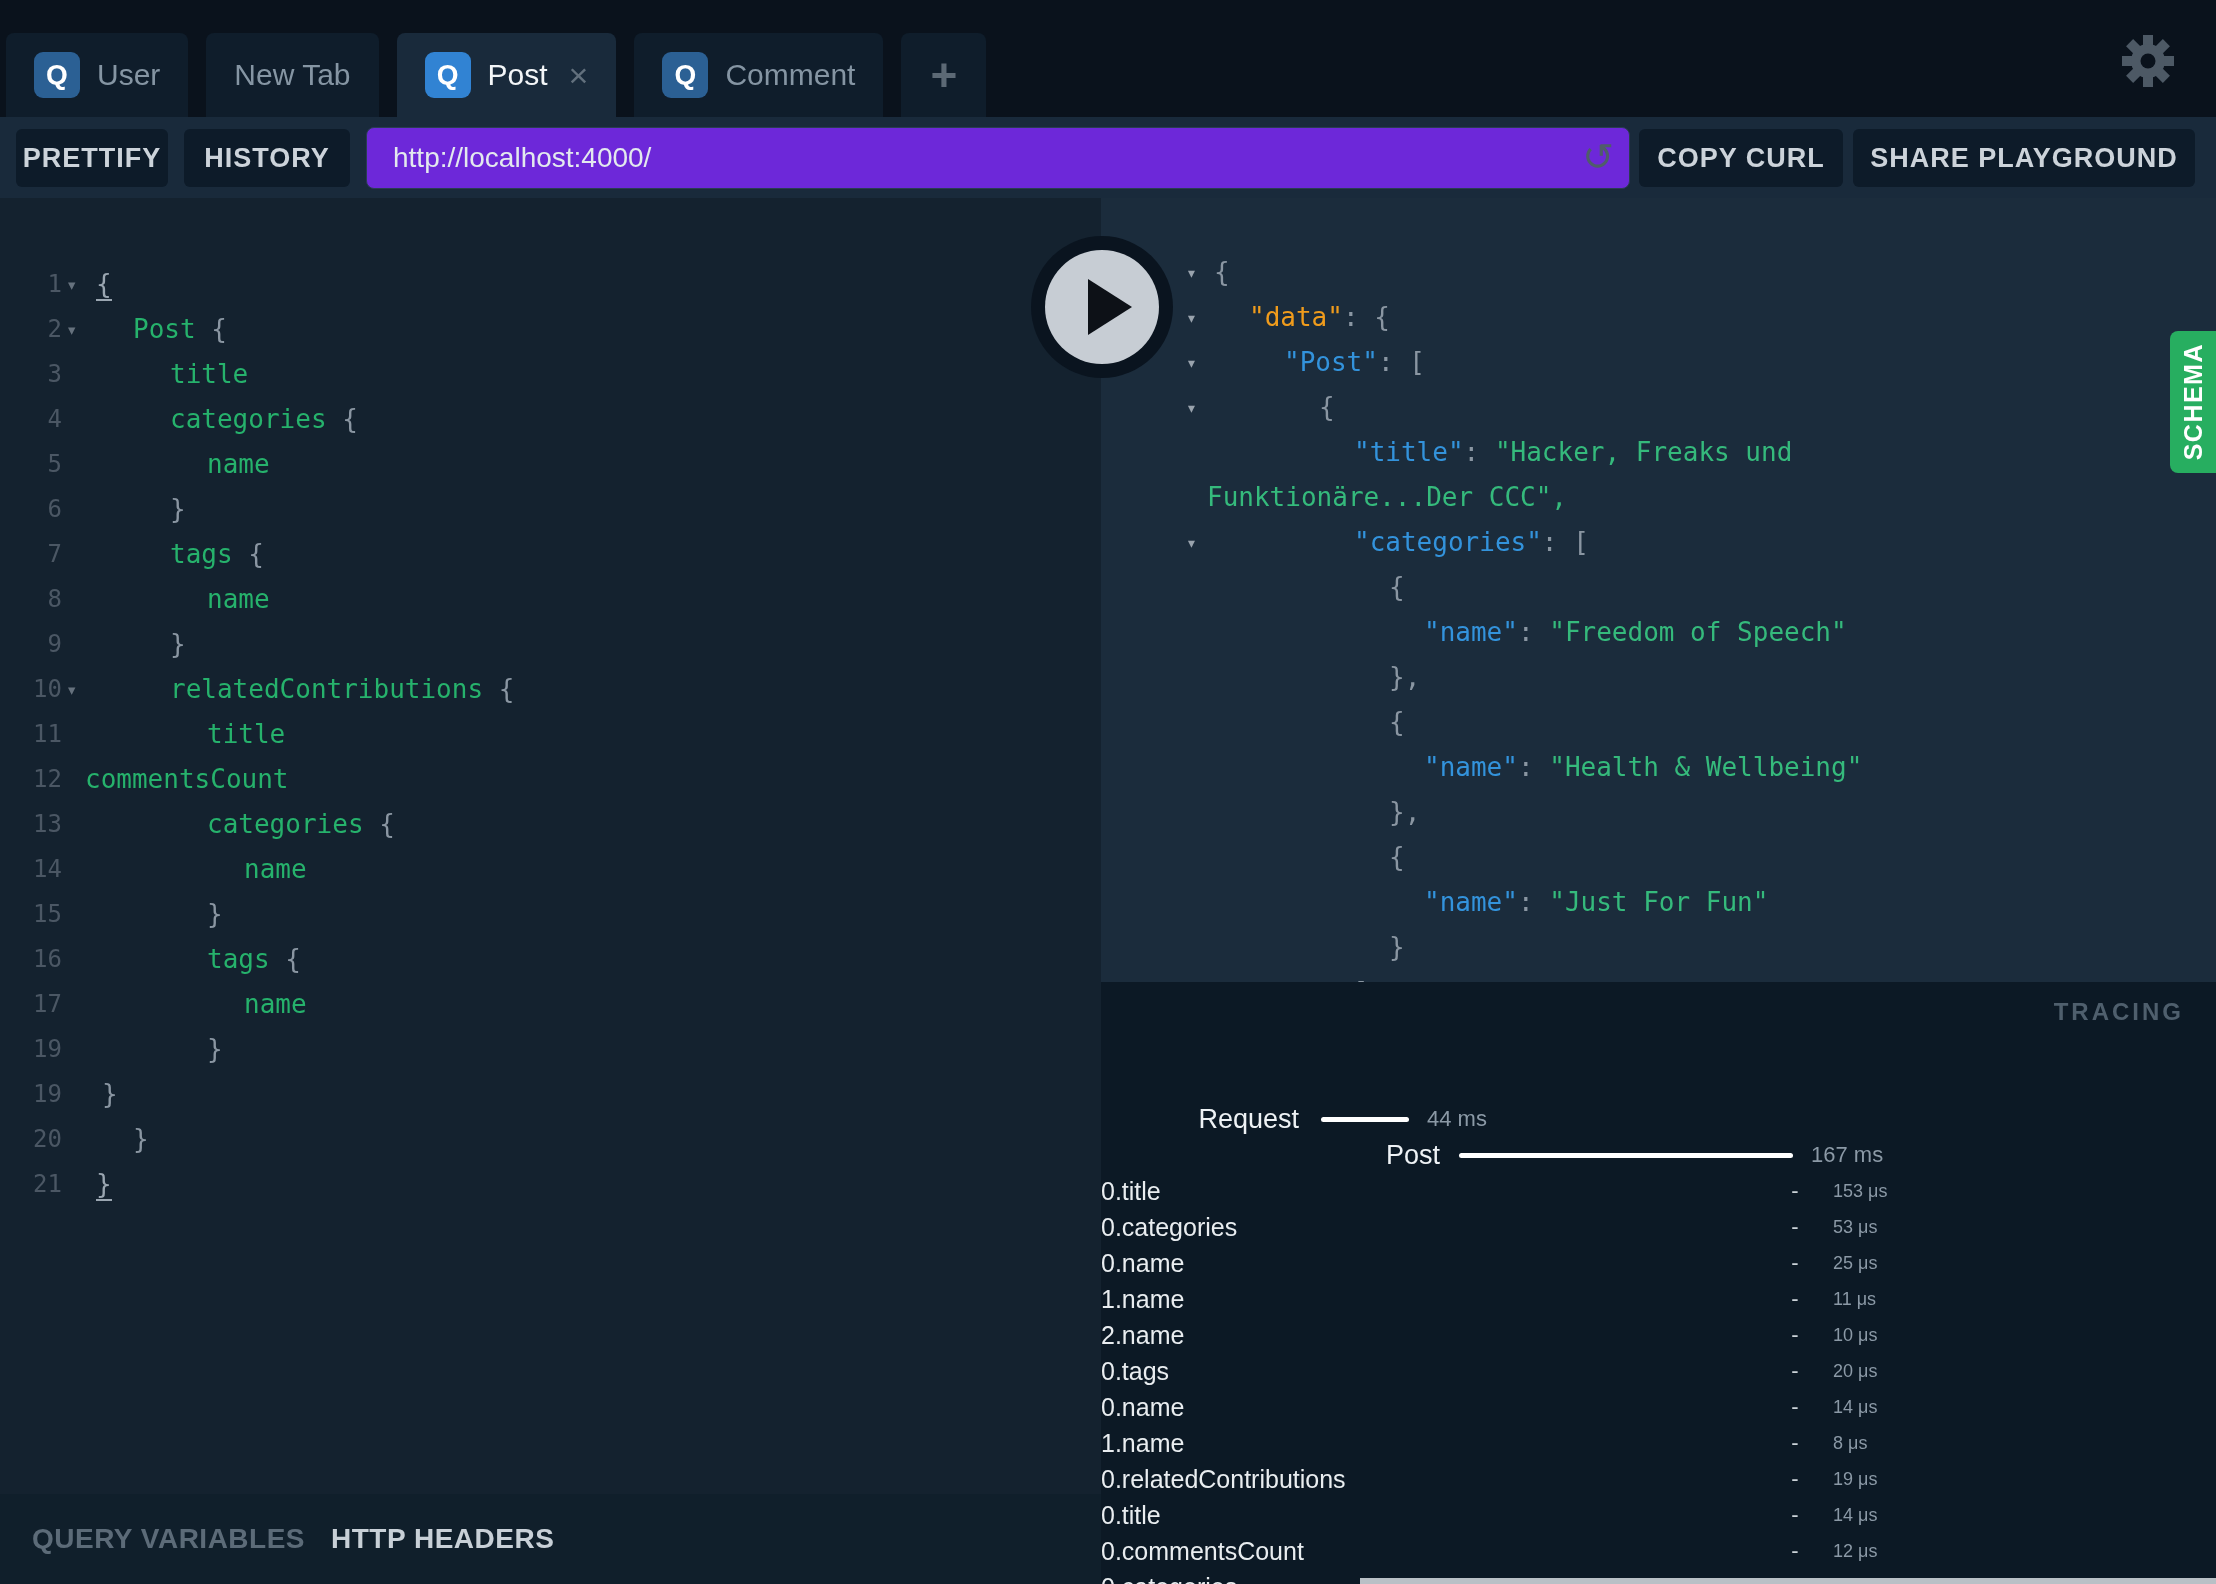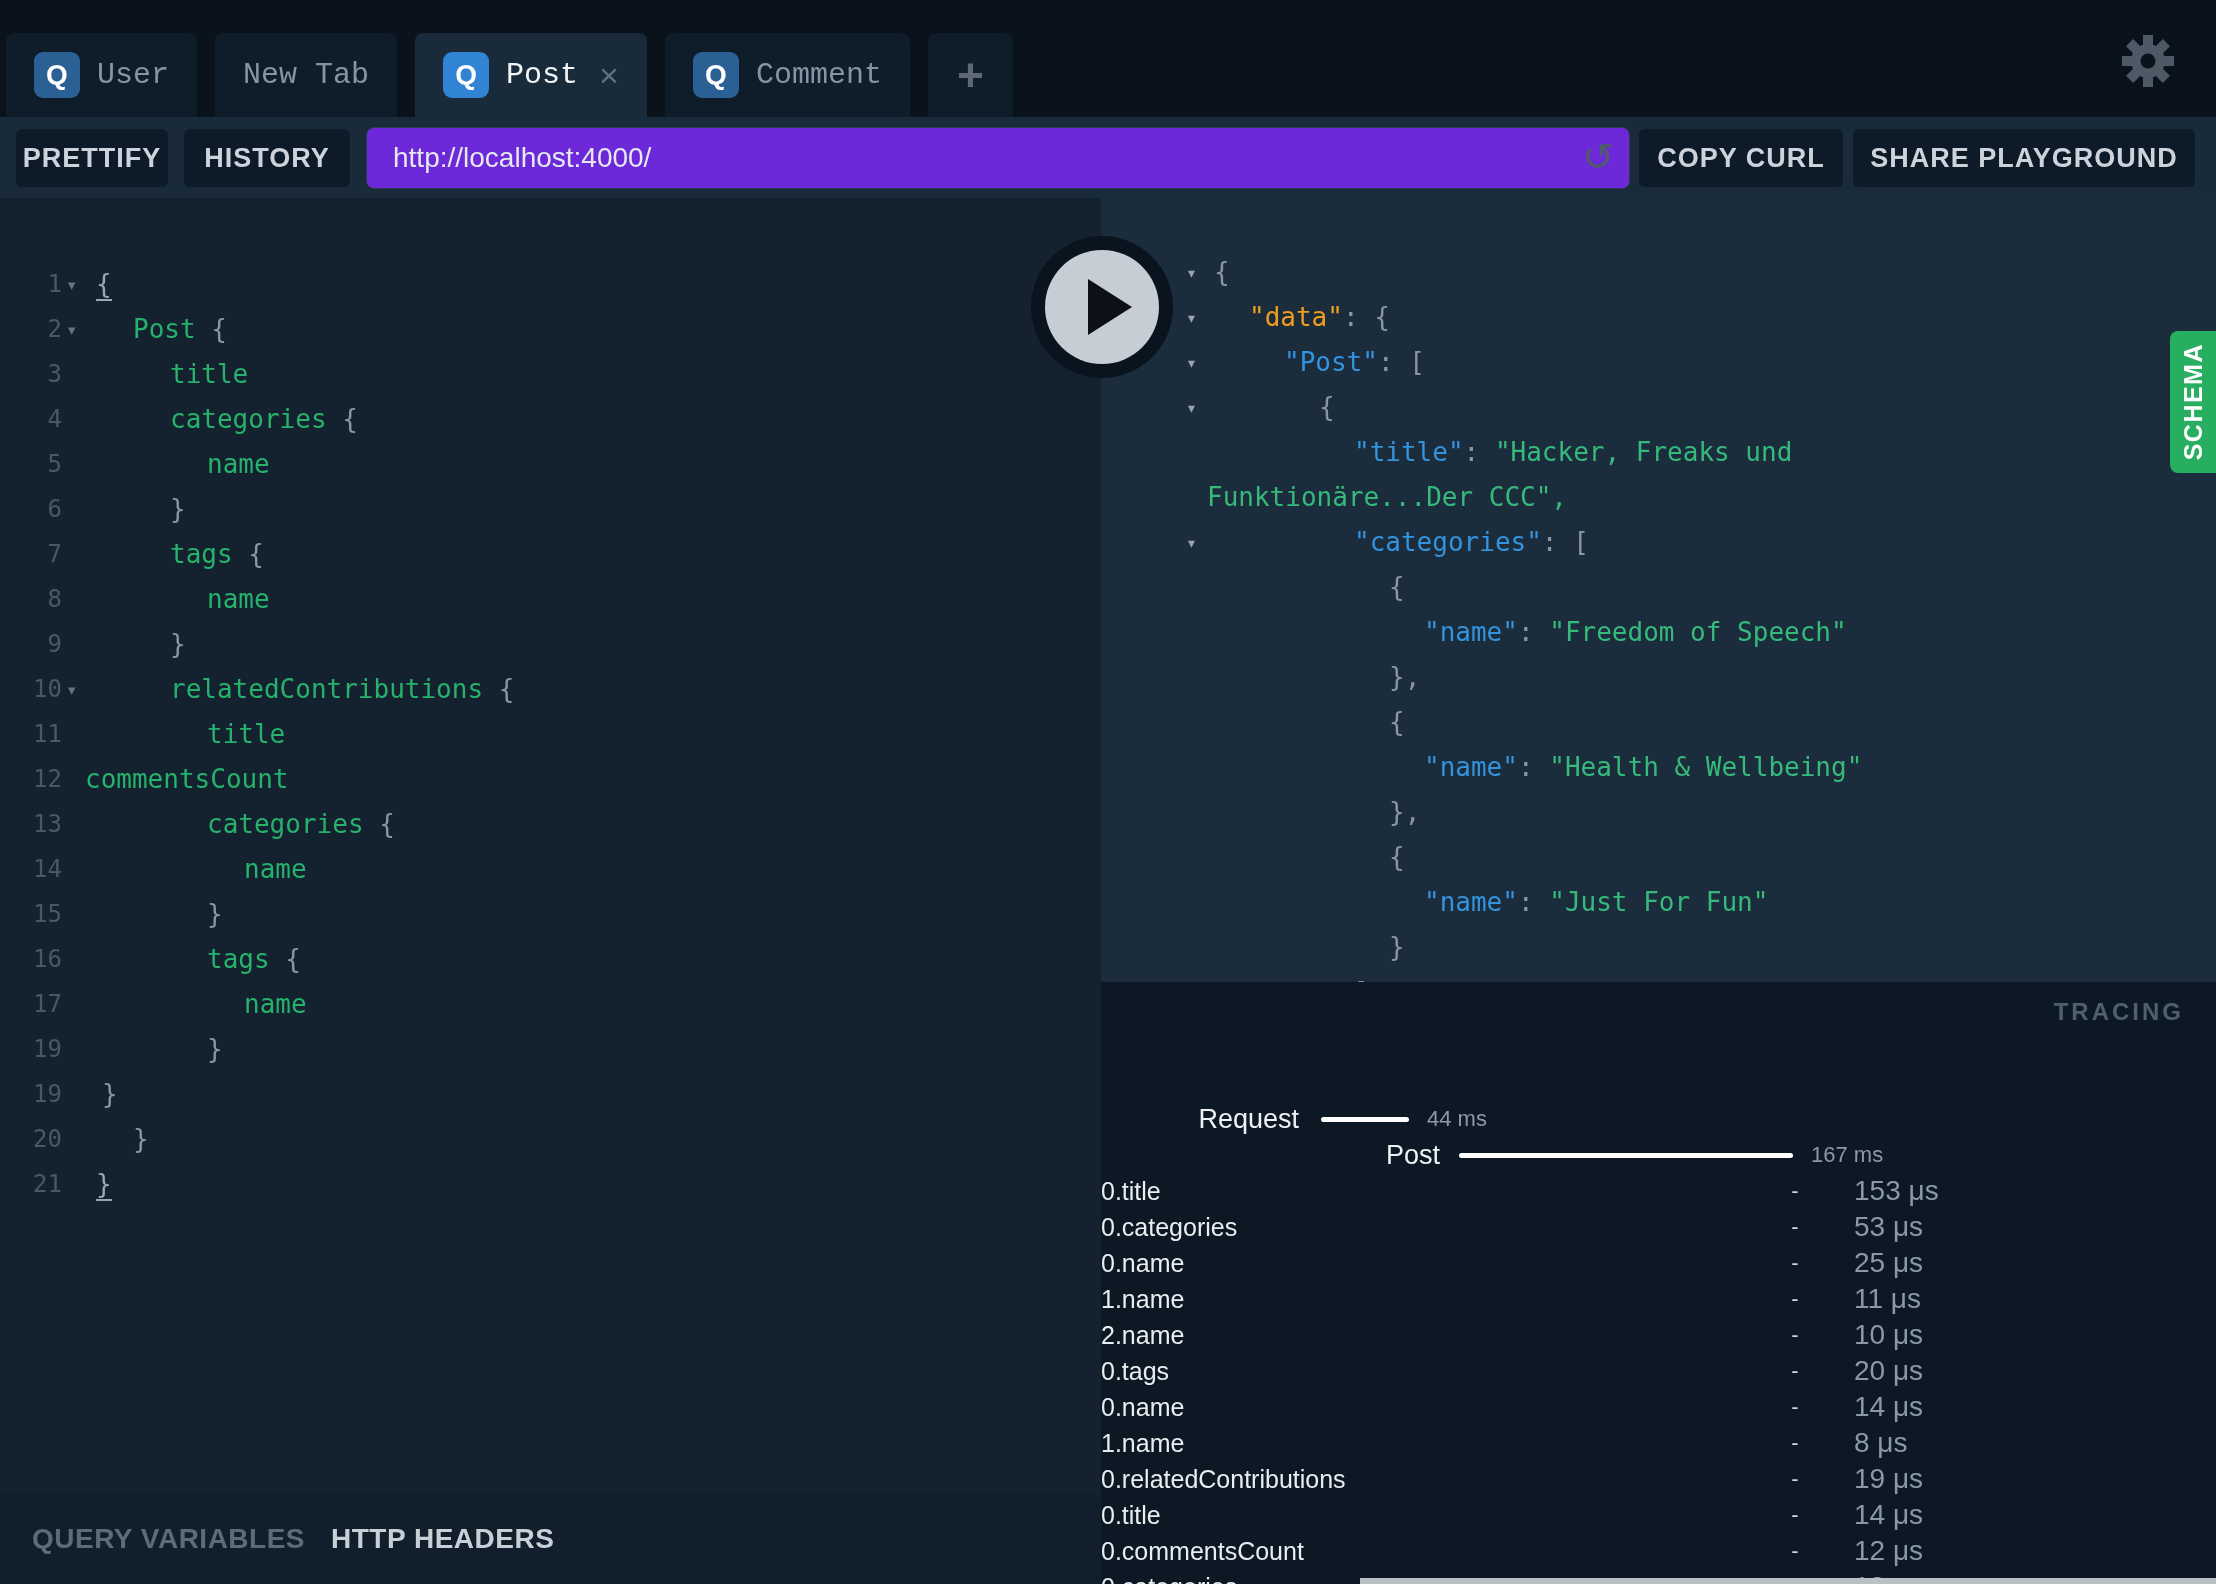--- a/index.html
+++ b/index.html
@@ -10,21 +10,21 @@
   }
   
   .topbar{position:absolute;left:0;top:0;width:2216px;height:117px;background:#0a121c;
     display:flex;align-items:flex-end;padding-left:6px;box-sizing:border-box;gap:18px;}
   .tab{height:84px;background:#0f1d2b;border-radius:8px 8px 0 0;display:flex;align-items:center;
     padding:0 28px;gap:17px;cursor:pointer;}
   .tab.active{background:#192a3b;}
   .qbadge{width:46px;height:46px;border-radius:9px;background:#2b6094;color:#fff;
     font-size:28px;font-weight:bold;display:flex;align-items:center;justify-content:center;}
   .tab.active .qbadge{background:#3183d3;}
-  .tab-label{font-size:30px;color:#8595a3;font-family:Liberation Mono, monospace;}
+  .tab-label{font-size:30px;color:#8595a3;}
   .tab.active .tab-label{color:#f3f6f8;}
   .tab-close{font-size:34px;color:#62707d;margin-left:4px;line-height:1;}
   .tab.plus{width:85px;justify-content:center;padding:0;}
   .plus-glyph{font-size:46px;color:#5c6975;font-weight:bold;line-height:1;}
   .gear-btn{position:absolute;top:33px;right:40px;width:56px;height:56px;background:none;border:none;cursor:pointer;padding:0;}
   
   .toolbar{position:absolute;left:0;top:117px;width:2216px;height:81px;background:#192a3b;}
   .tbtn{position:absolute;top:12px;height:58px;background:#0d1b29;border:none;border-radius:6px;
     color:#ccd3da;font-family:"Liberation Sans",sans-serif;font-size:27px;font-weight:600;letter-spacing:1px;cursor:pointer;}
   #btn-prettify{left:16px;width:152px;}
@@ -60,21 +60,21 @@
   .tok-str{color:#35ba7c;}
   
   .tracing-title{position:absolute;top:16px;right:32px;font-size:24px;font-weight:bold;
     letter-spacing:3px;color:#4f5f6d;}
   .t-row{position:absolute;left:0;width:100%;height:36px;line-height:36px;}
   .t-span-label{position:absolute;top:0;text-align:right;color:#eef2f5;font-size:27px;}
   .t-bar{position:absolute;height:5px;border-radius:2.5px;background:#ffffff;top:16px;}
   .t-val{position:absolute;top:0;color:#8b99a6;font-size:22px;}
   .t-res-label{position:absolute;left:0;top:0;width:675px;text-align:left;color:#e9edf0;font-size:25px;}
   .t-dash{position:absolute;left:683px;top:0;width:22px;text-align:center;color:#ccd3d9;font-size:22px;}
-  .t-res-val{position:absolute;left:753px;top:0;color:#8b99a6;font-size:28px;}
+  .t-res-val{position:absolute;left:732px;top:0;color:#8b99a6;font-size:18px;}
   
   .play{position:absolute;left:1030px;top:235px;width:144px;height:144px;background:none;border:none;padding:0;cursor:pointer;}
   .schema-tab{position:absolute;left:2170px;top:331px;width:46px;height:142px;background:#27ae60;
     border-radius:8px 0 0 8px;display:flex;align-items:center;justify-content:center;cursor:pointer;}
   .schema-label{writing-mode:vertical-rl;transform:rotate(180deg);color:#fff;font-size:25px;
     font-weight:bold;letter-spacing:1.5px;}
   .hscrollbar{position:absolute;left:1360px;top:1578px;width:856px;height:6px;background:#b9c0c6;}
 </style>
 </head>
 <body>

